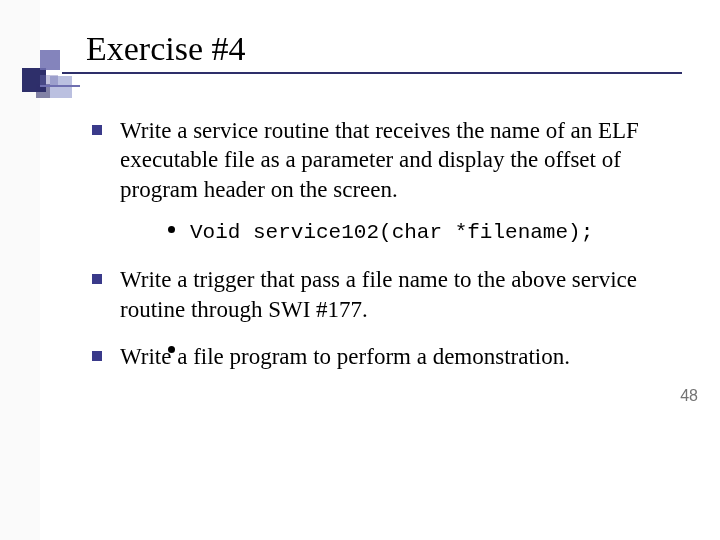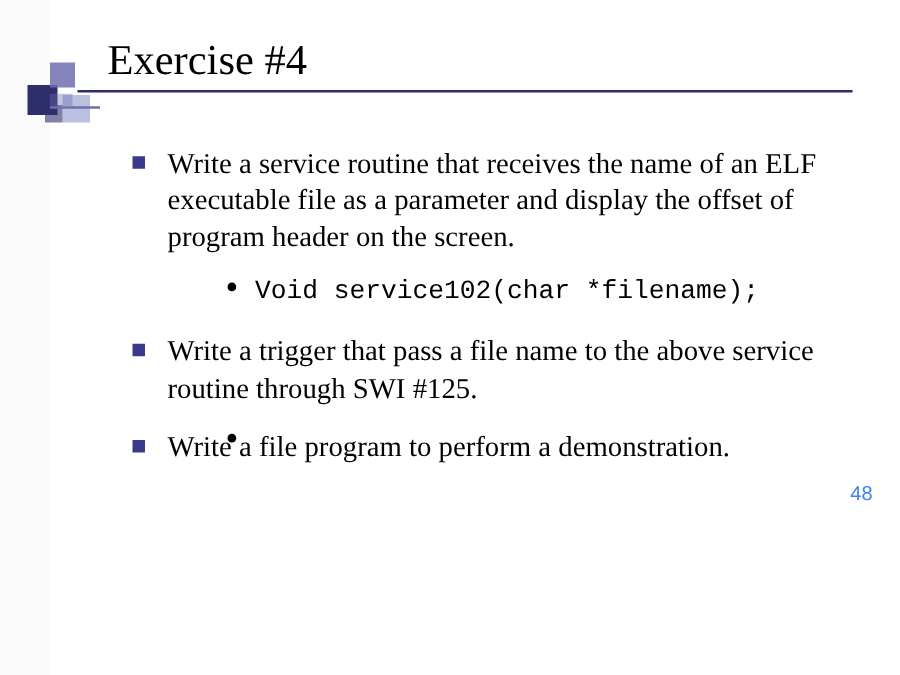--- a/index.html
+++ b/index.html
@@ -69,21 +69,21 @@
     position: absolute;
     left: 40px;
     top: 75px;
     width: 18px;
     height: 10px;
     background: #6f6fb0;
     opacity: 0.4;
   }
   .content {
     position: absolute;
-    left: 100px;
+    left: 86px;
     top: 116px;
     width: 580px;
     font-size: 23px;
     line-height: 1.28;
   }
   .item {
     position: relative;
     padding-left: 34px;
     margin-bottom: 18px;
   }
@@ -113,21 +113,21 @@
   }
   .code {
     font-family: "Courier New", Courier, monospace;
   }
   .pagenum {
     position: absolute;
     right: 22px;
     bottom: 16px;
     font-family: Arial, Helvetica, sans-serif;
     font-size: 16px;
-    color: #3b82f6;
+    color: #737373;
   }
 </style>
 </head>
 <body>
 
 <div class="slide">
 
   <div class="left-strip"></div>
 
   <div class="deco">
@@ -150,21 +150,21 @@
       <div class="sq-bullet"></div>
       <span>Write a service routine that receives the name of an ELF executable file as a parameter and display the offset of program header on the screen.</span>
       <div class="subitem">
         <div class="dot-bullet"></div>
         <span class="code">Void service102(char *filename);</span>
       </div>
     </div>
 
     <div class="item">
       <div class="sq-bullet"></div>
-      <span>Write a trigger that pass a file name to the above service routine through SWI #125.</span>
+      <span>Write a trigger that pass a file name to the above service routine through SWI #177.</span>
       <div class="subitem">
         <div class="dot-bullet"></div>
       </div>
     </div>
 
     <div class="item">
       <div class="sq-bullet"></div>
       <span>Write a file program to perform a demonstration.</span>
     </div>
 

